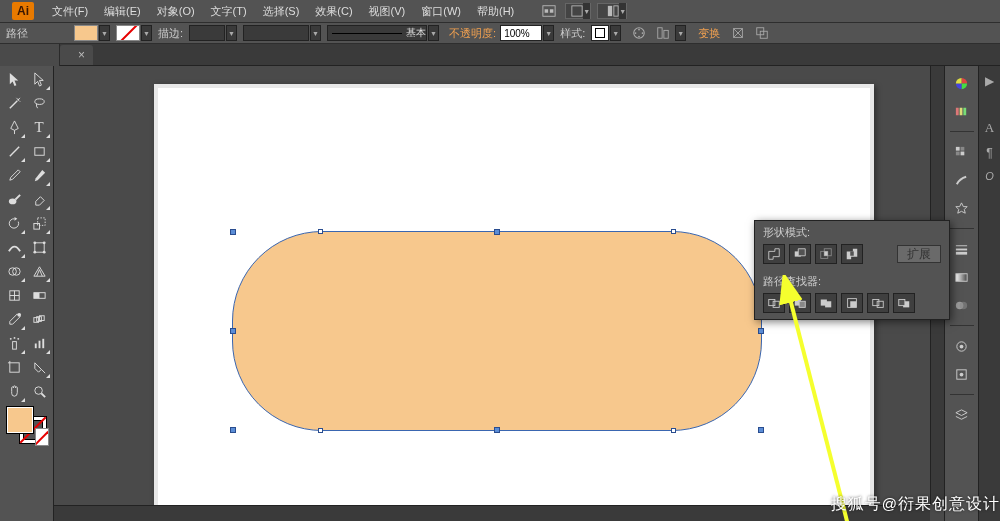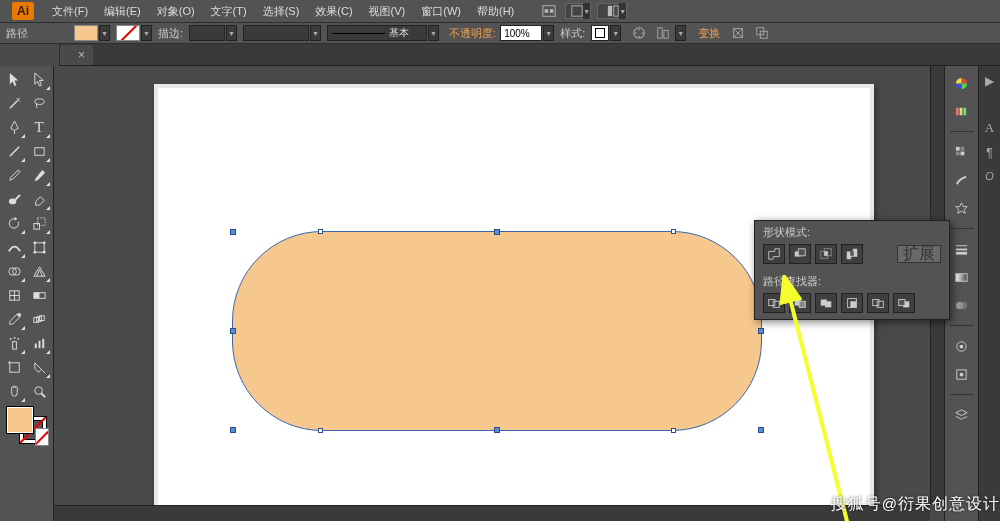--- a/index.html
+++ b/index.html
@@ -19,21 +19,21 @@
   .ctrl-lbl { color: #ccc; font-size: 11px; margin-right: 6px; }
   .swatch { width: 24px; height: 16px; border: 1px solid #888; margin-right: 1px; }
   .swatch.fill { background: #f7c88d; }
   .swatch.none { background: #fff; position: relative; overflow: hidden; }
   .swatch.none::after { content: ""; position: absolute; left: -3px; right: -3px; top: 50%; border-top: 2px solid #e60000; transform: rotate(-45deg); }
   .dd-btn { width: 11px; height: 16px; background: #3a3a3a; border: 1px solid #222; display: flex; align-items: center; justify-content: center; margin-right: 6px; color: #aaa; font-size: 7px; }
   .stroke-box { width: 36px; height: 16px; background: #3a3a3a; border: 1px solid #222; margin-right: 1px; }
   .brush-box { width: 66px; height: 16px; background: #3a3a3a; border: 1px solid #222; margin-right: 1px; }
   .stroke-preview { width: 100px; height: 16px; background: #3a3a3a; border: 1px solid #222; display: flex; align-items: center; margin-right: 1px; position:relative;}
   .stroke-preview .line { flex: 1; height: 1px; background: #000; margin: 0 4px; }
-  .stroke-preview .lbl { font-size: 10px; color: #ddd; margin-right: 17px; }
+  .stroke-preview .lbl { font-size: 10px; color: #ddd; margin-right: 0; }
   .opacity-lbl { color: #f0a050; font-size: 11px; margin: 0 4px; }
   .opacity-box { width: 42px; height: 16px; background: #fff; color: #000; font-size: 10px; display: flex; align-items: center; padding: 0 3px; border: 1px solid #222; margin-right: 1px; }
   .style-swatch { width: 18px; height: 16px; background: #fff; border: 1px solid #222; margin-right: 1px; display:flex; align-items:center; justify-content:center;}
   .ctrl-icon { width: 20px; height: 18px; display: flex; align-items: center; justify-content: center; margin: 0 2px; color: #aaa; }
   .ctrl-icon svg { width: 14px; height: 14px; }
   .transform-lbl { color: #f0a050; font-size: 11px; margin: 0 6px; }
 
   
   .tabbar { height: 22px; background: #3a3a3a; display: flex; align-items: flex-end; border-bottom: 1px solid #222; padding-left: 60px; }
   .doc-tab { padding-left: 8px; height: 20px; background: #4a4a4a; color: #bbb; font-size: 11px; display: flex; align-items: center; border-top-left-radius: 3px; border-top-right-radius: 3px; }
@@ -76,21 +76,21 @@
   .right-extra div{color:#aaa;}
 
   
   .panel { position: absolute; top: 220px; right: 50px; width: 196px; background: #535353; border: 1px solid #222; box-shadow: 2px 2px 8px rgba(0,0,0,0.5); }
   .panel-tab { height: 20px; background: #3a3a3a; display: flex; align-items: center; padding: 0 8px; font-size: 11px; color: #ddd; justify-content: space-between;}
   .panel-tab .handle{ letter-spacing:1px; color:#888;}
   .panel-sec { font-size: 11px; color: #ccc; padding: 4px 8px 2px; }
   .panel-row { display: flex; gap: 4px; padding: 2px 8px 6px; align-items:center;}
   .pf-btn { width: 22px; height: 20px; background: #3f3f3f; border: 1px solid #222; display: flex; align-items: center; justify-content: center; color: #ccc; }
   .pf-btn svg { width: 14px; height: 14px; }
-  .expand-btn { width: 44px; height: 18px; background: #6a6a6a; border: 1px solid #333; font-size: 16px; color: #333; display: flex; align-items: center; justify-content: center; margin-left: auto;}
+  .expand-btn { width: 44px; height: 18px; background: #6a6a6a; border: 1px solid #333; font-size: 12px; color: #333; display: flex; align-items: center; justify-content: center; margin-left: auto;}
 
   
   .arrow { position: absolute; top: 275px; left: 778px; width: 90px; height: 260px; pointer-events: none; }
 
   .watermark { position: absolute; right: 0; bottom: 6px; font-size: 16px; color: #fff; font-weight: 500; text-shadow: 0 0 3px rgba(0,0,0,0.7); letter-spacing: 1px;}
   .watermark .at{font-size:15px;}
 
   .scrollbar-v { position:absolute; right:0; top:0; bottom:16px; width:14px; background:#3a3a3a; border-left:1px solid #222;}
   .scrollbar-h { position:absolute; left:0; right:14px; bottom:0; height:16px; background:#3a3a3a; border-top:1px solid #222;}
 </style>

